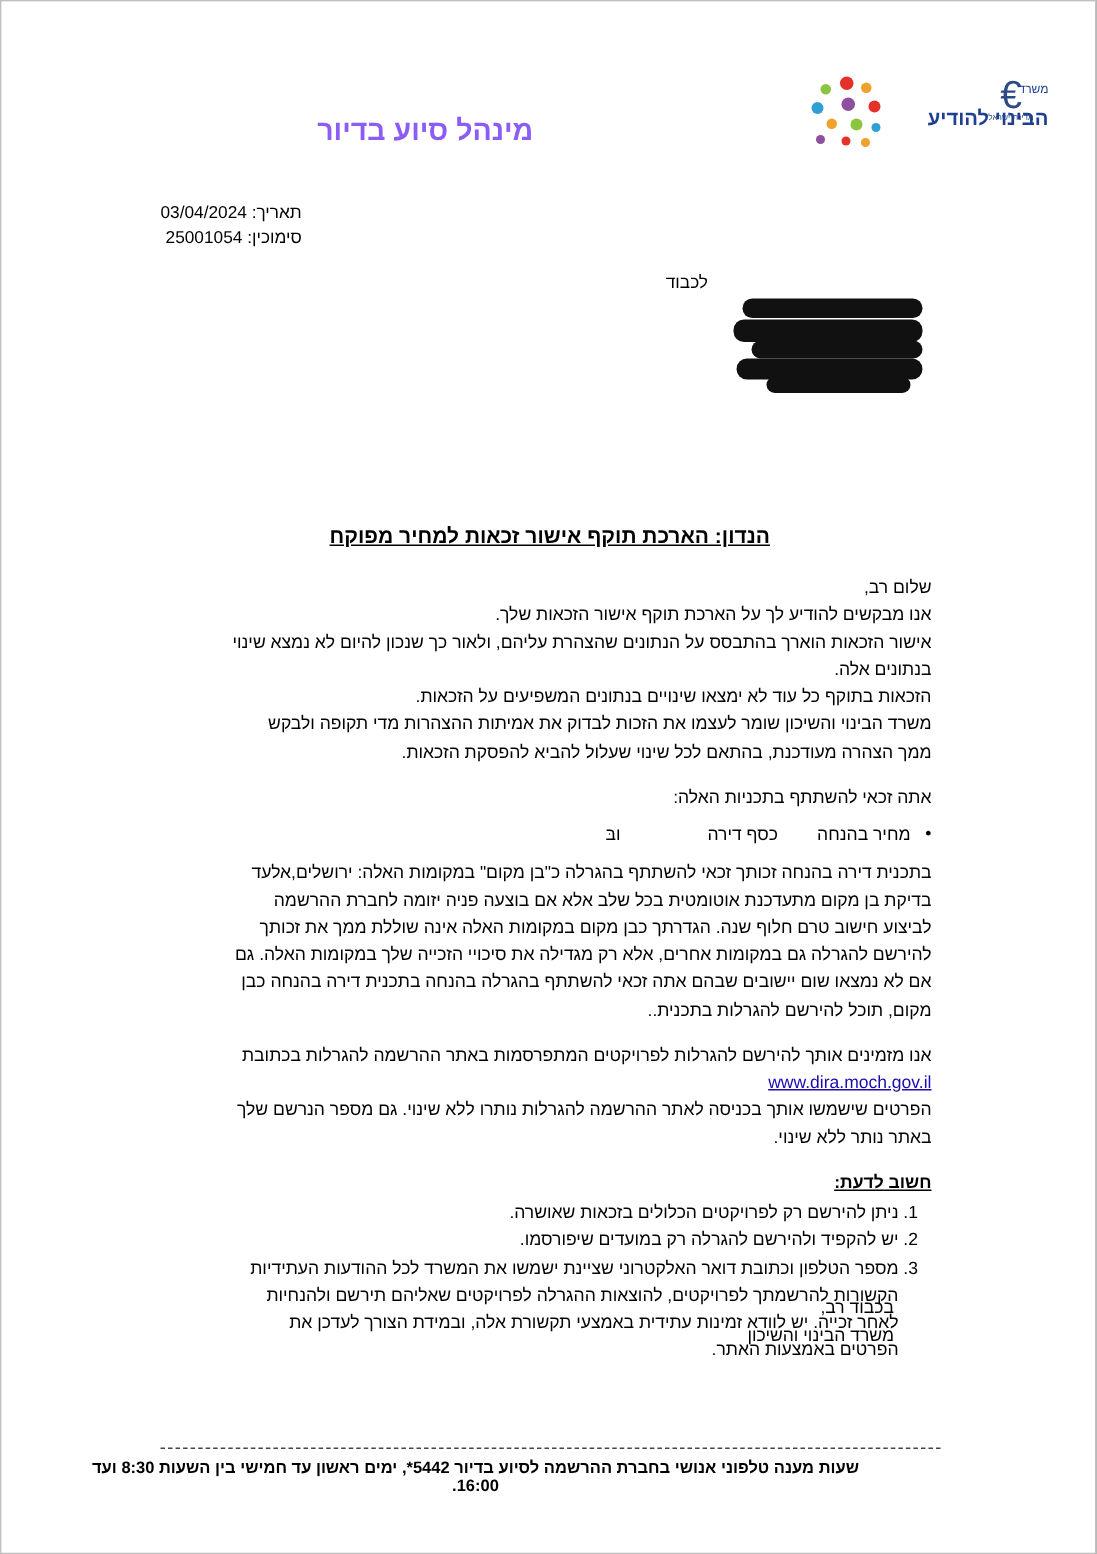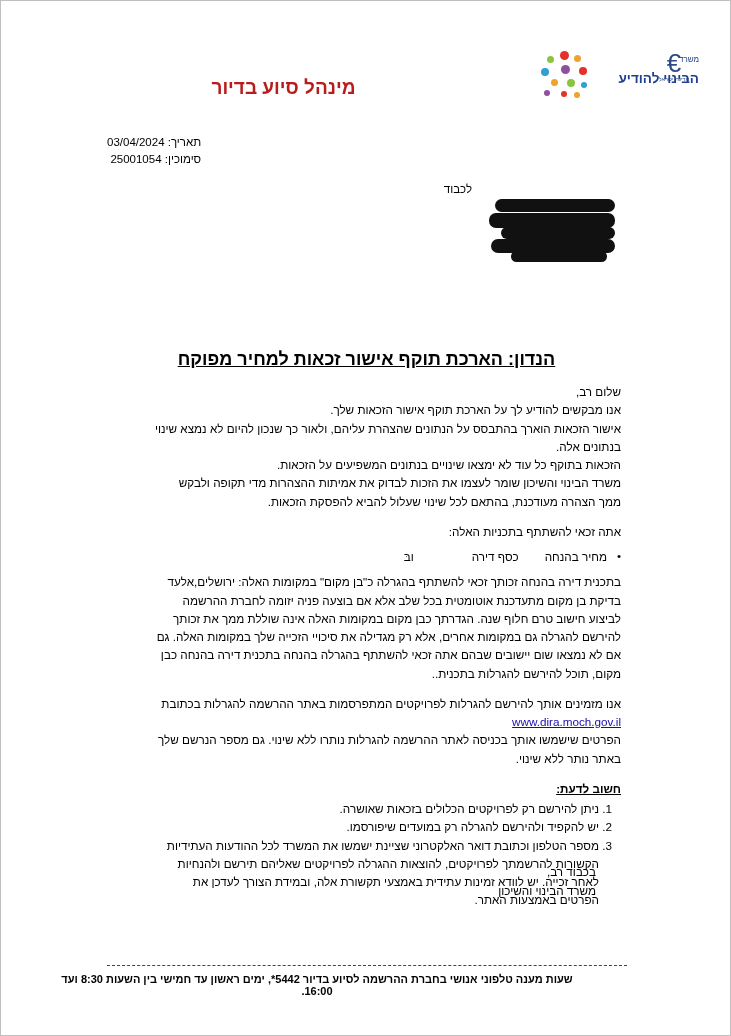--- a/index.html
+++ b/index.html
@@ -85,21 +85,21 @@
   .doc-title {
     position: absolute;
     top: 76px;
     left: 0;
     width: 606px;
     text-align: center;
     padding-right: 70px;
     box-sizing: border-box;
     font-size: 19px;
     font-weight: bold;
-    color: #b91c1c;
+    color: #8b5cf6;
     direction: rtl;
     padding-left: 29px;
   }
 
   
   .meta {
     position: absolute;
     top: 133px;
     left: 106px;
     direction: rtl;
@@ -140,21 +140,21 @@
   .subject {
     position: absolute;
     top: 348px;
     left: 0;
     width: 731px;
     box-sizing: border-box;
     padding-right: 110px;
     padding-left: 110px;
     text-align: center;
     direction: rtl;
-    font-size: 18px;
+    font-size: 14px;
     font-weight: bold;
     text-decoration: underline;
   }
 
   
   .body {
     position: absolute;
     top: 382px;
     right: 111px;
     left: 108px;

